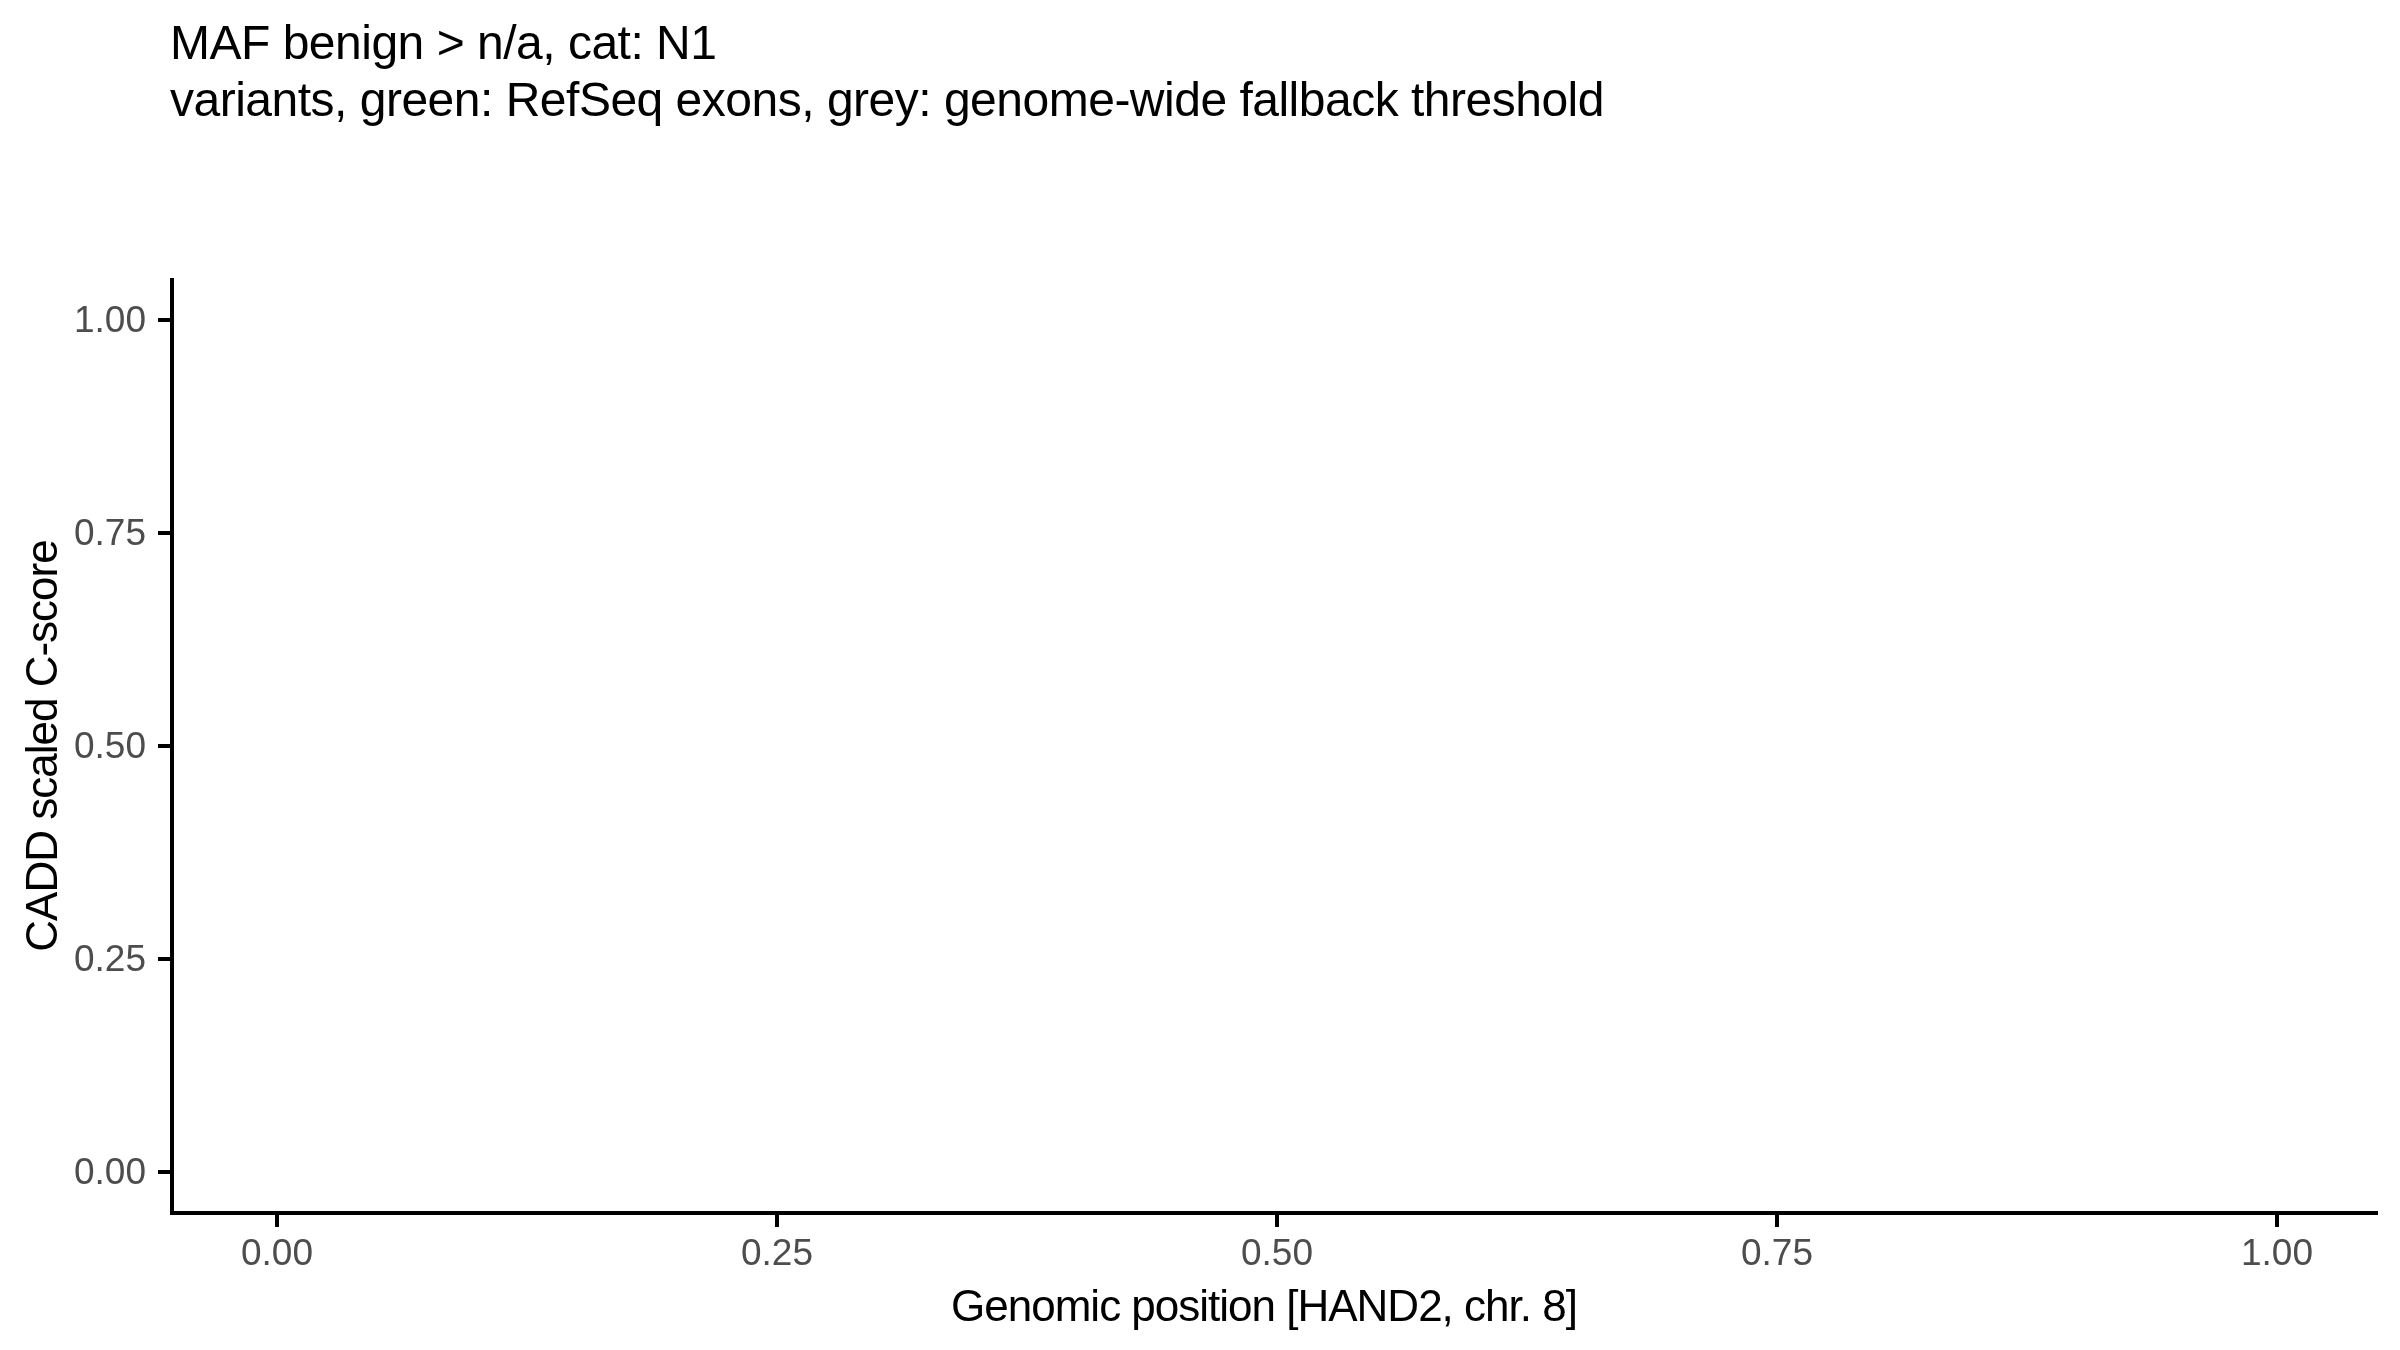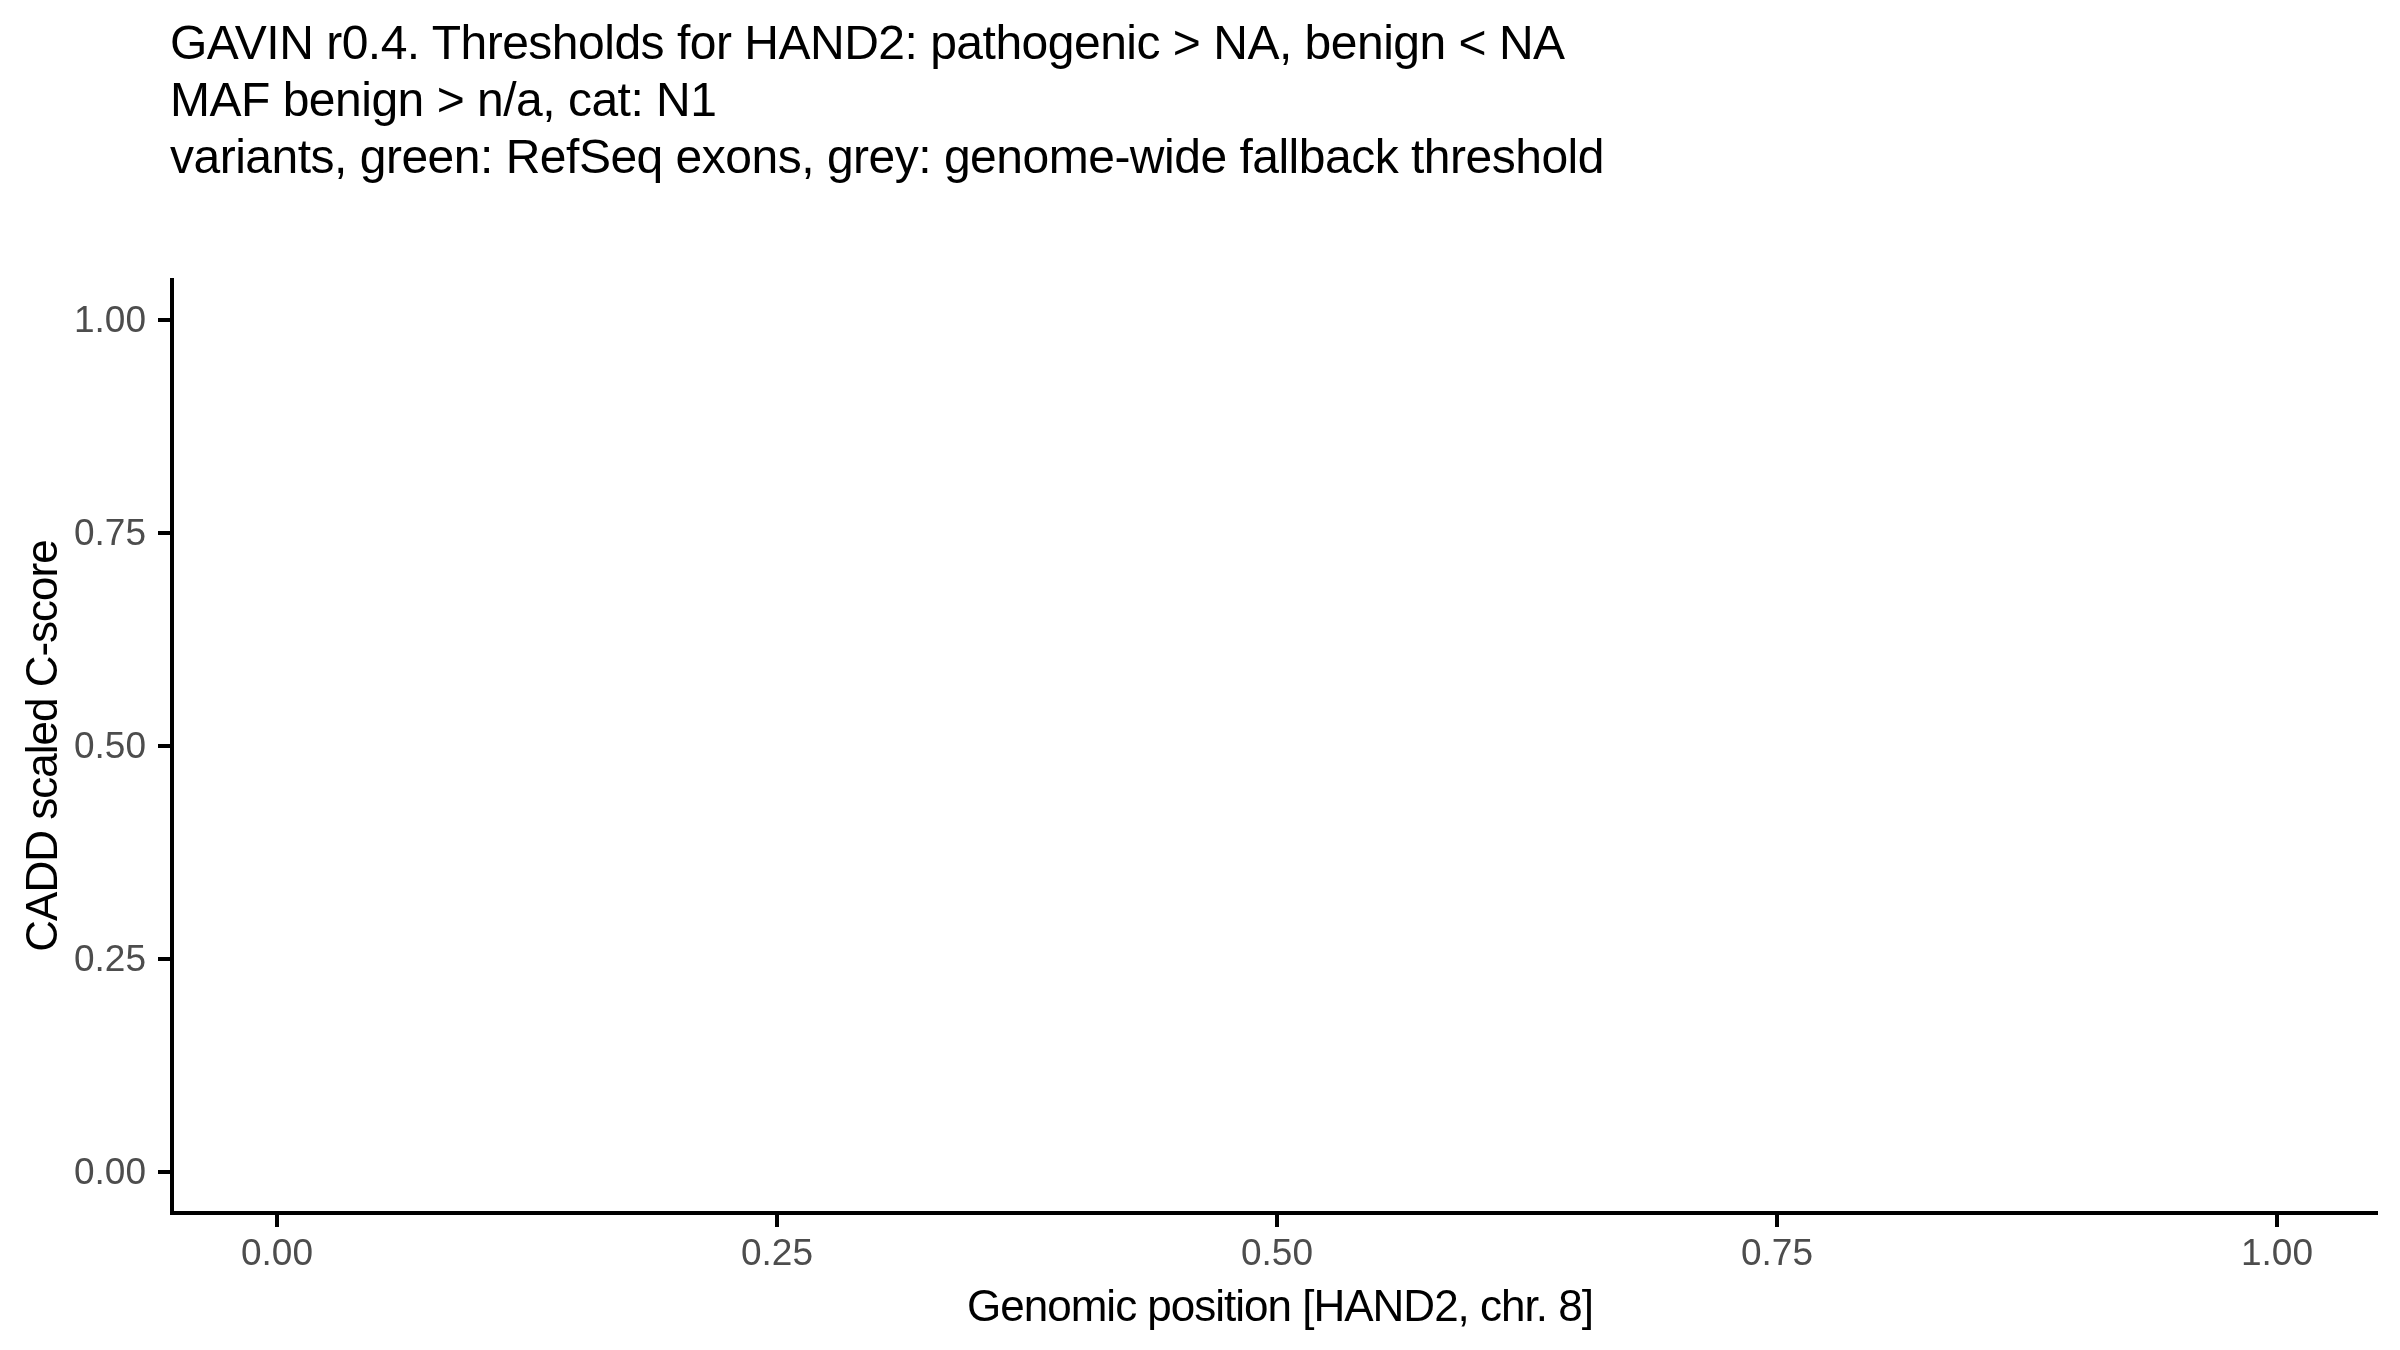--- a/index.html
+++ b/index.html
@@ -88,21 +88,21 @@
     text-align:center;
     font-size:37px;
     color:#4d4d4d;
   }
   .xtl0 { left:197px; } .xtl1 { left:697px; } .xtl2 { left:1197px; }
   .xtl3 { left:1697px; } .xtl4 { left:2197px; }
 
   
   .x-axis-title {
     position:absolute;
-    left:280px;
+    left:264px;
     top:1281px;
     width:2000px;
     text-align:center;
     font-size:44px;
     color:#000000;
     letter-spacing:-1px;
   }
   .y-axis-title {
     position:absolute;
     left:42px;
@@ -126,21 +126,20 @@
     color:#000000;
     letter-spacing:-0.5px;
   }
 </style>
 </head>
 <body>
 
 <div class="figure">
 
   <div class="plot-title">
-    <div>GAVIN r0.4. Thresholds for HAND2: pathogenic &gt; NA, benign &lt; NA</div>
     <div>MAF benign &gt; n/a, cat: N1</div>
     <div>variants, green: RefSeq exons, grey: genome-wide fallback threshold</div>
   </div>
 
 
   <div class="axis-line-y"></div>
   <div class="axis-line-x"></div>
 
   <div class="ytick yt0"></div>
   <div class="ytick yt1"></div>

